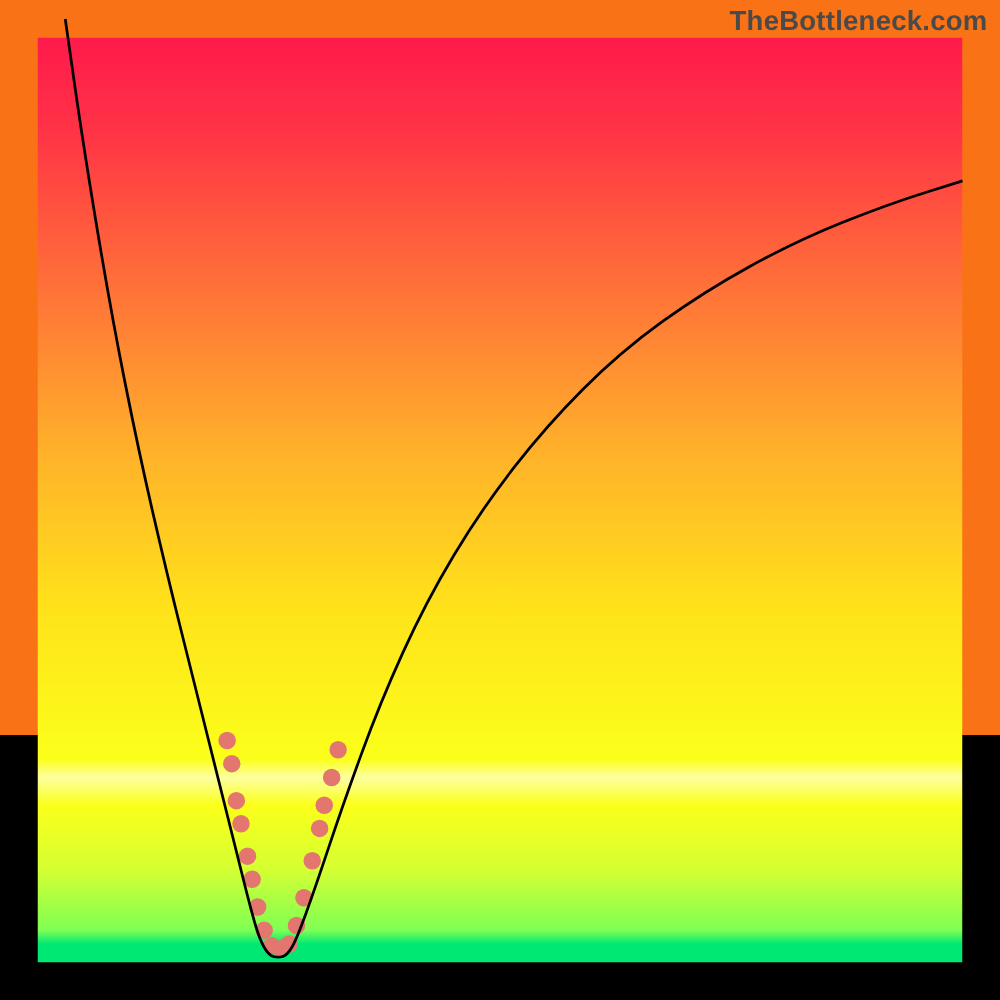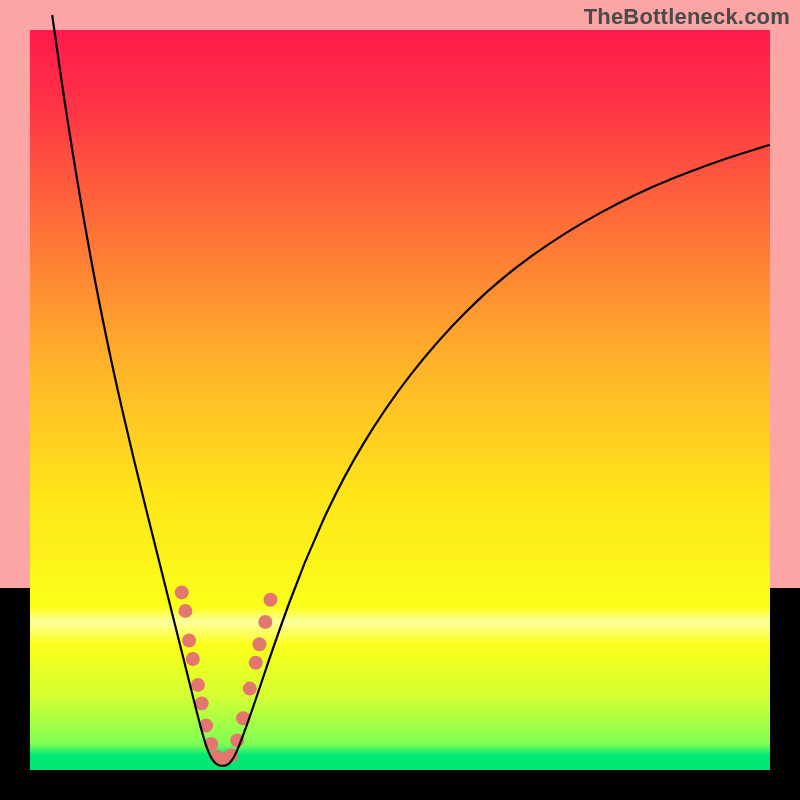--- a/index.html
+++ b/index.html
@@ -8,21 +8,21 @@
     width: 800px;
     height: 800px;
     background: #000;
     overflow: hidden;
     font-family: Arial, Helvetica, sans-serif;
   }
   .frame {
     position: absolute;
     left: 0; top: 0;
     width: 800px; height: 588px;
-    background: #fca5a5;
+    background: #f97316;
   }
   .plot {
     position: absolute;
     left: 30px;
     top: 30px;
     width: 740px;
     height: 740px;
   }
   .gradient {
     position: absolute;

